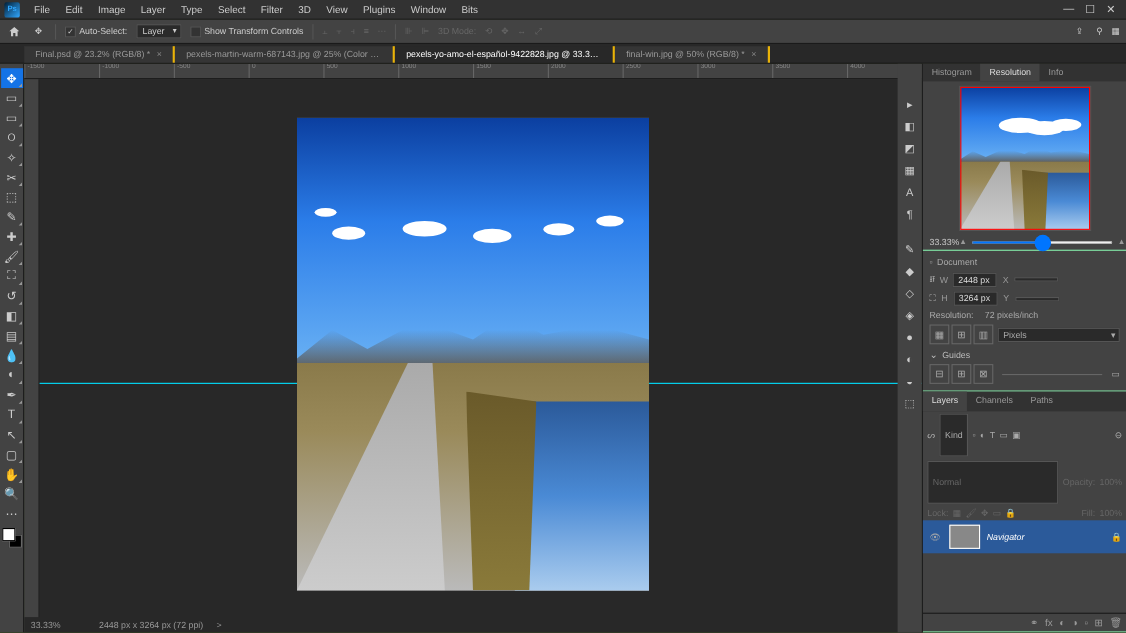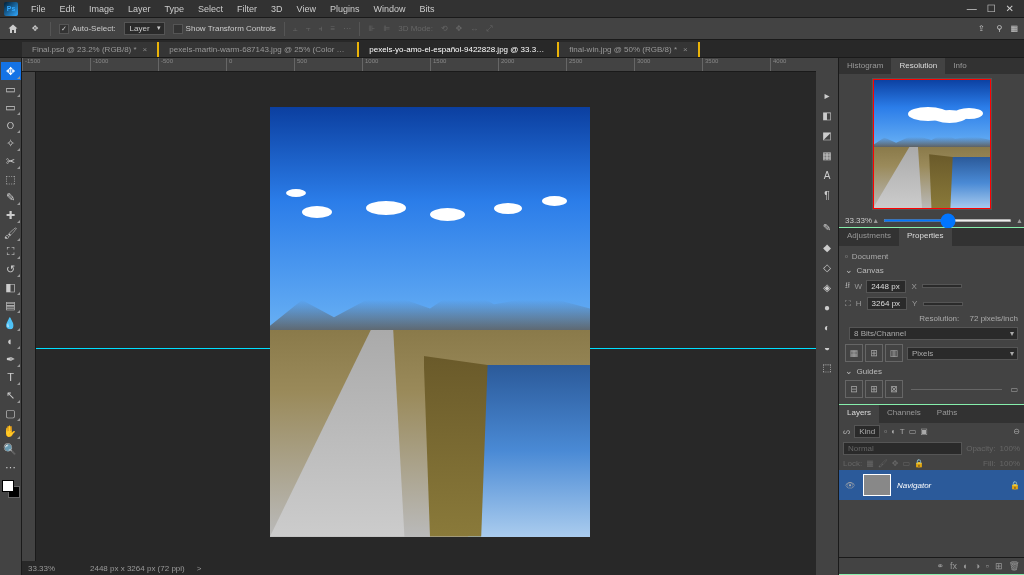--- a/index.html
+++ b/index.html
@@ -70,21 +70,21 @@
 .prop-field{background:#2a2a2a;border:1px solid #555;padding:1px 4px;min-width:40px;color:#ddd}
 .prop-dd{flex:1;background:#2a2a2a;border:1px solid #555;padding:1px 4px;position:relative}
 .prop-dd:after{content:"▾";position:absolute;right:3px}
 .prop-label{color:#999;min-width:8px;text-align:center}
 .prop-section{padding:2px 2px;color:#bbb;font-size:8px;display:flex;align-items:center;gap:4px}
 .prop-section:before{content:"⌄";font-size:9px}
 .grid-icons{display:flex;gap:2px}
 .grid-icons .gi{width:18px;height:18px;border:1px solid #666;display:flex;align-items:center;justify-content:center;font-size:9px}
 .layers-panel{flex:1;min-height:0;display:flex;flex-direction:column}
 .layer-toolbar{display:flex;align-items:center;gap:4px;padding:2px 4px;font-size:8px}
-.layer-toolbar .ldd{background:#2a2a2a;border:1px solid #555;padding:1px 4px;flex-shrink:0}
+.layer-toolbar .ldd{background:#2a2a2a;border:1px solid #555;padding:14px 4px;flex-shrink:0}
 .layer-row{display:flex;align-items:center;padding:4px;background:#2b5a9a;gap:6px}
 .layer-thumb{width:28px;height:22px;background:#888;border:1px solid #fff}
 .layer-name{font-style:italic;color:#fff}
 .eye{width:14px;text-align:center}
 .layer-footer{margin-top:auto;display:flex;align-items:center;justify-content:flex-end;gap:6px;padding:3px 4px;border-top:1px solid #1a1a1a;font-size:9px;color:#999}
 .layer-footer span{cursor:default}
 svg{fill:currentColor}
 </style>
 </head>
 <body>
@@ -271,49 +271,40 @@
         </div>
         <div class="nav-footer">
           <span>33.33%</span>
           <span class="tri">▲</span>
           <input type="range" style="flex: 1 1 0%; height: 3px; margin: 0px 4px;" value="50">
           <span class="tri">▲</span>
         </div>
       </div>
 
       <div class="panel prop-panel">
-        <div class="panel-tabs">
-          <div class="ptab">Adjustments</div>
-          <div class="ptab active">Properties</div>
-        </div>
         <div class="panel-body">
           <div class="prop-row">
               <span>▫</span>
               <span>Document</span>
             </div>
-          <div class="prop-section">Canvas</div>
           <div class="prop-row">
             <span>⭿</span>
             <span class="prop-label">W</span>
             <span class="prop-field">2448 px</span>
             <span class="prop-label">X</span>
               <span class="prop-field"></span>
           </div>
           <div class="prop-row">
             <span>⛶</span>
             <span class="prop-label">H</span>
             <span class="prop-field">3264 px</span>
             <span class="prop-label">Y</span>
               <span class="prop-field"></span>
           </div>
-          <div class="prop-row" style="justify-content:flex-end"><span>Resolution:</span>&nbsp;<span>72 pixels/inch</span></div>
-          <div class="prop-row">
-              <span></span>
-              <div class="prop-dd">8 Bits/Channel</div>
-            </div>
+          <div class="prop-row" style="justify-content:flex-start"><span>Resolution:</span>&nbsp;<span>72 pixels/inch</span></div>
           <div class="prop-row">
             <div class="grid-icons">
               <div class="gi">▦</div>
               <div class="gi">⊞</div>
               <div class="gi">▥</div>
             </div>
             <div class="prop-dd">Pixels</div>
           </div>
           <div class="prop-section">Guides</div>
           <div class="prop-row">

